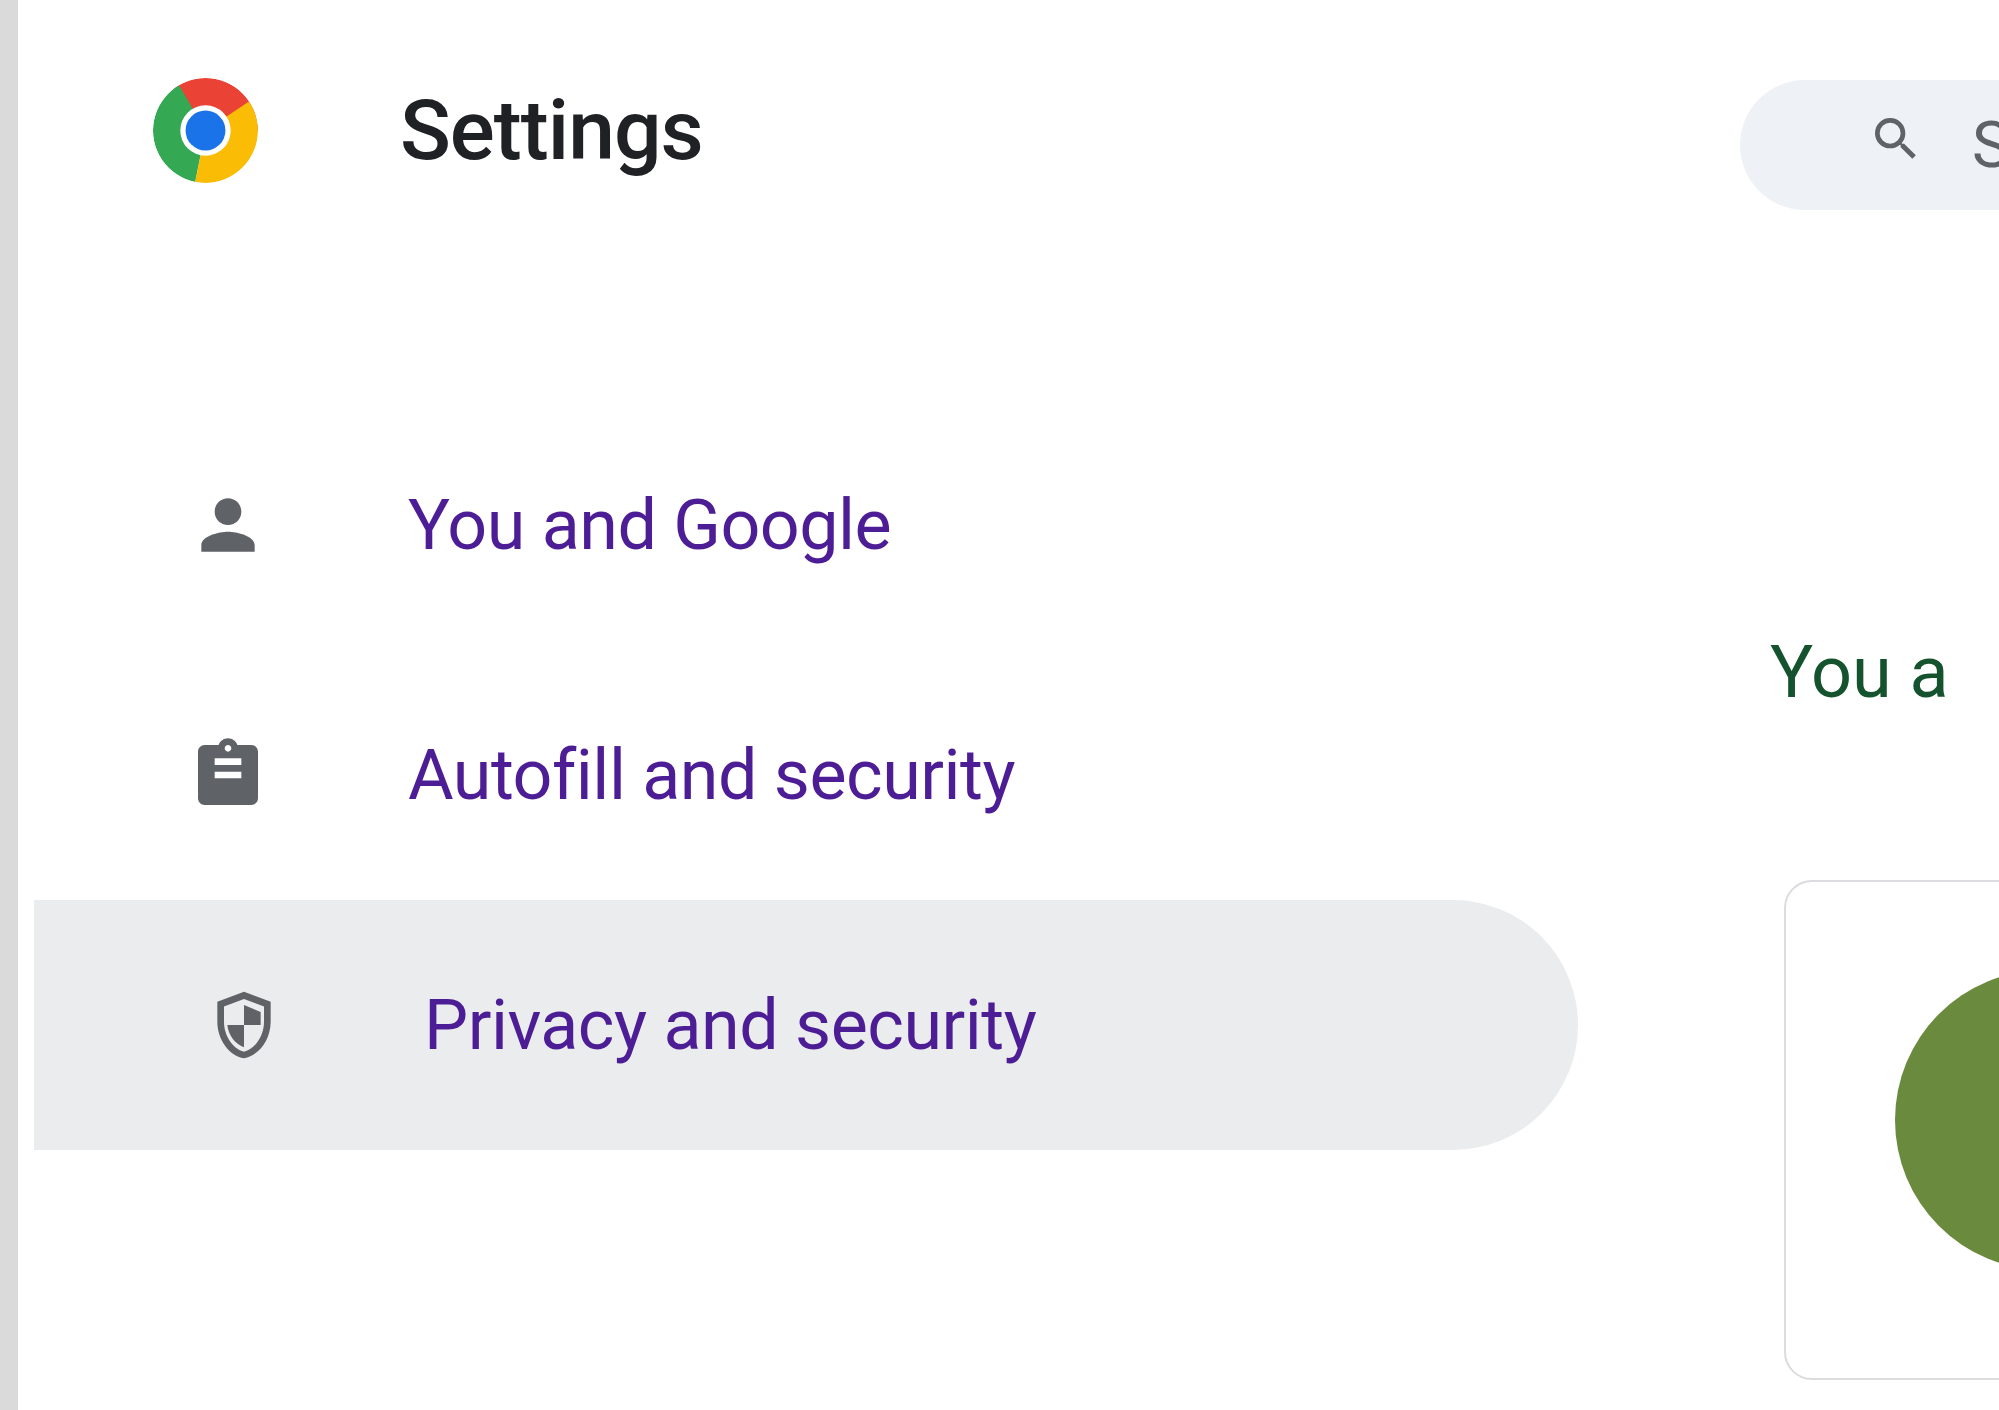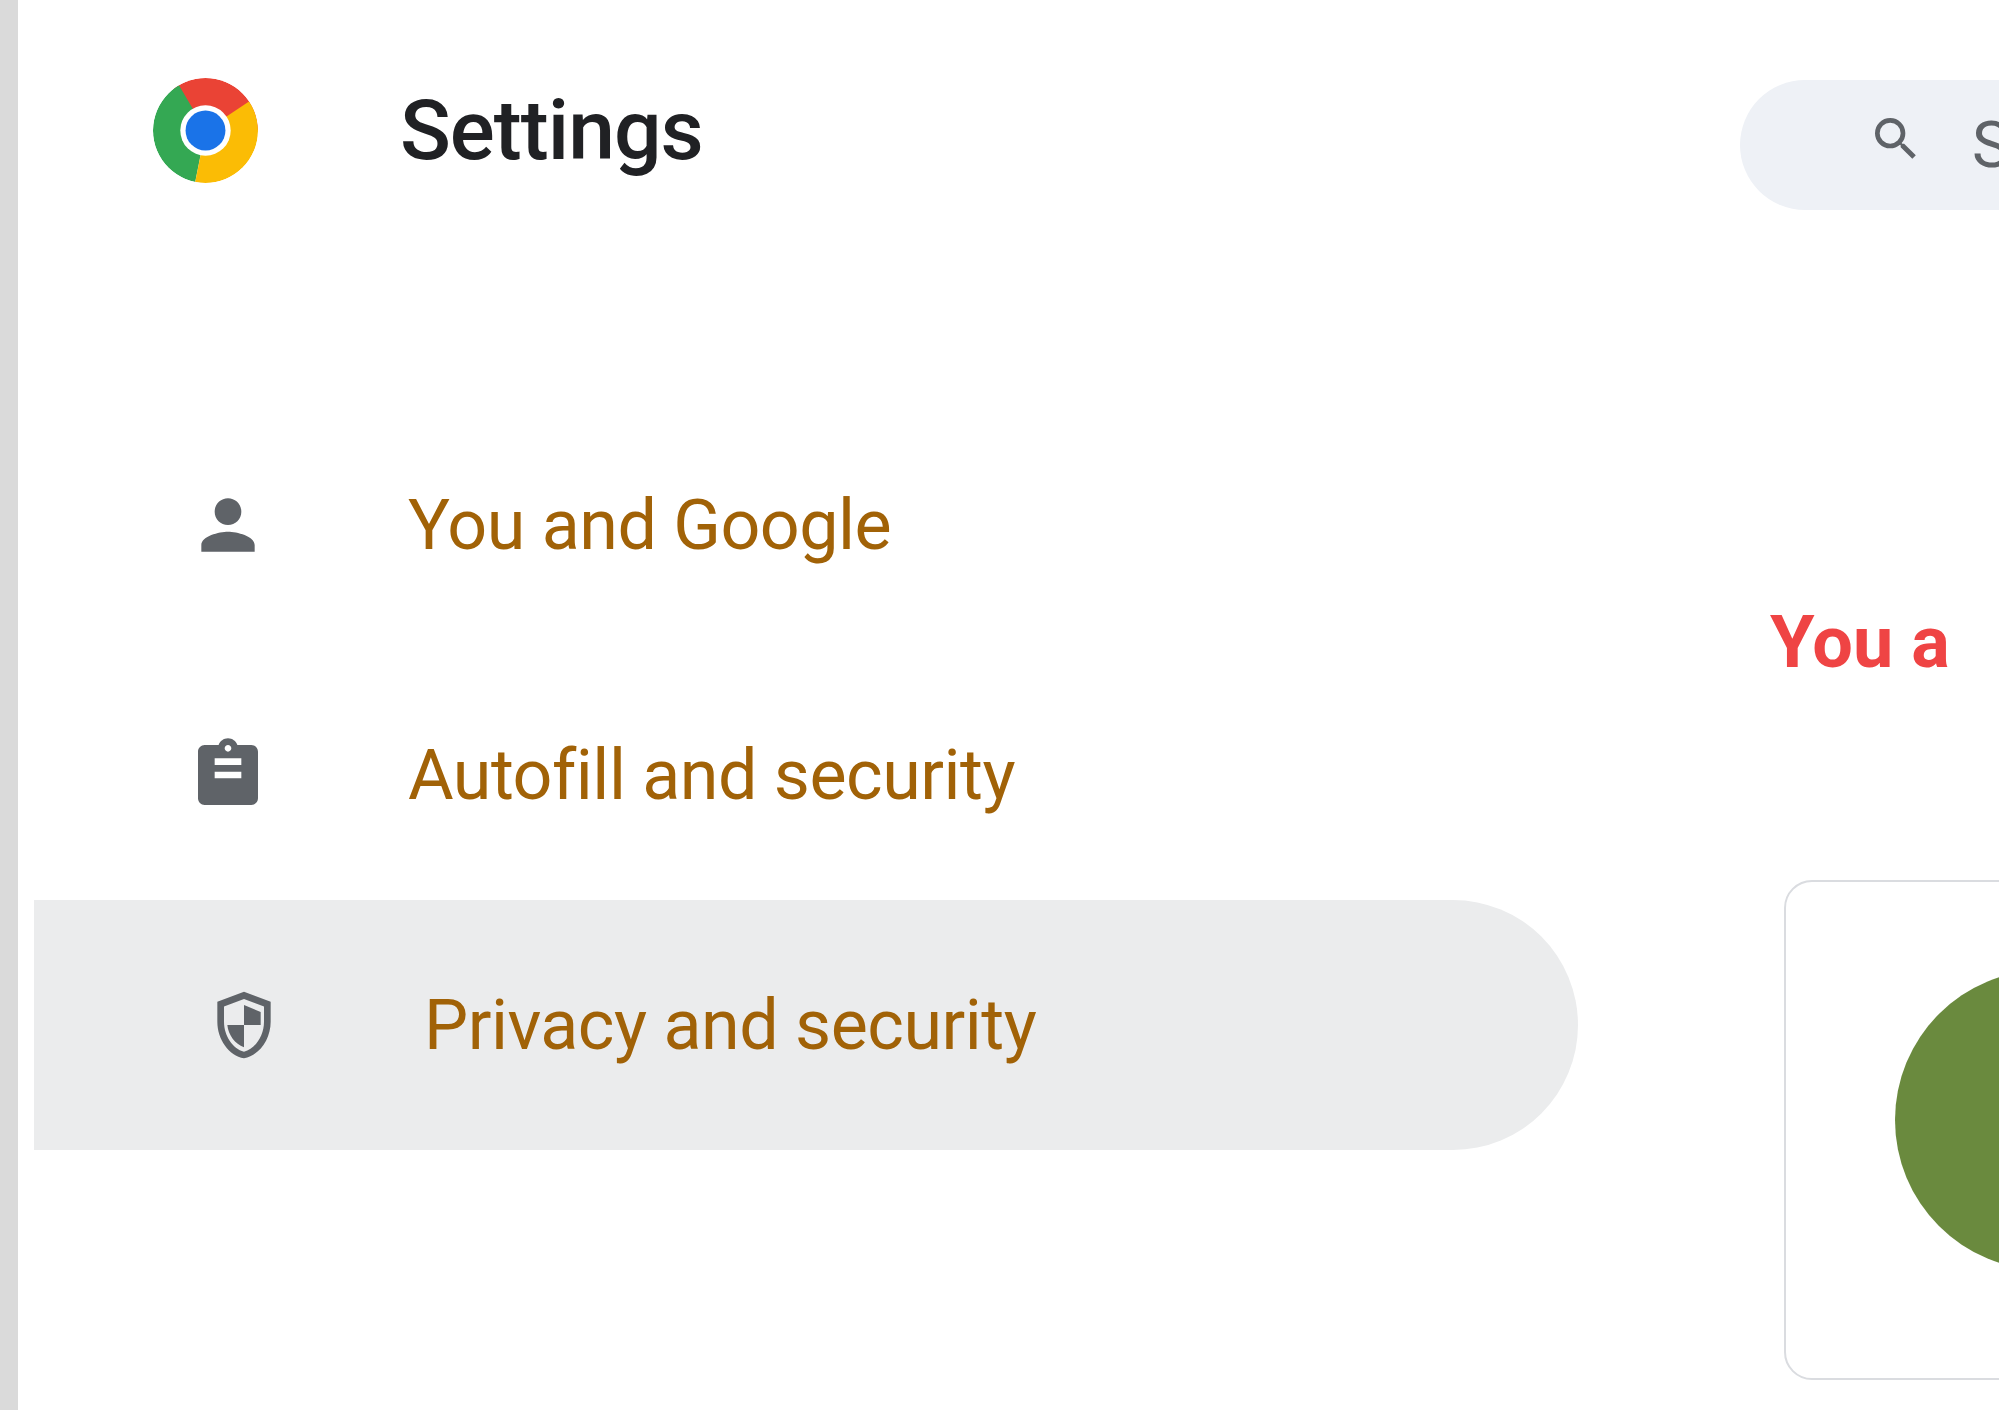--- a/index.html
+++ b/index.html
@@ -79,32 +79,31 @@
     .nav-icon {
       width: 80px; height: 80px;
       display: flex; align-items: center; justify-content: center;
       flex: 0 0 auto;
     }
     .nav-icon svg { width: 80px; height: 80px; fill: #5f6368; }
     .nav-label {
       font-size: 70px;
       font-weight: 400;
       margin-left: 140px;
-      color: #a16207;
+      color: #4c1d95;
       letter-spacing: -0.5px;
     }
 
     .main-partial {
       position: absolute;
       left: 1770px;
-      top: 600px;
+      top: 630px;
       font-size: 72px;
-      color: #ef4444;
+      color: #14532d;
       white-space: nowrap;
-      font-weight: bold;
     }
     .card-partial {
       position: absolute;
       left: 1784px;
       top: 880px;
       width: 600px;
       height: 500px;
       background: #ffffff;
       border: 2px solid #dadce0;
       border-radius: 28px;

